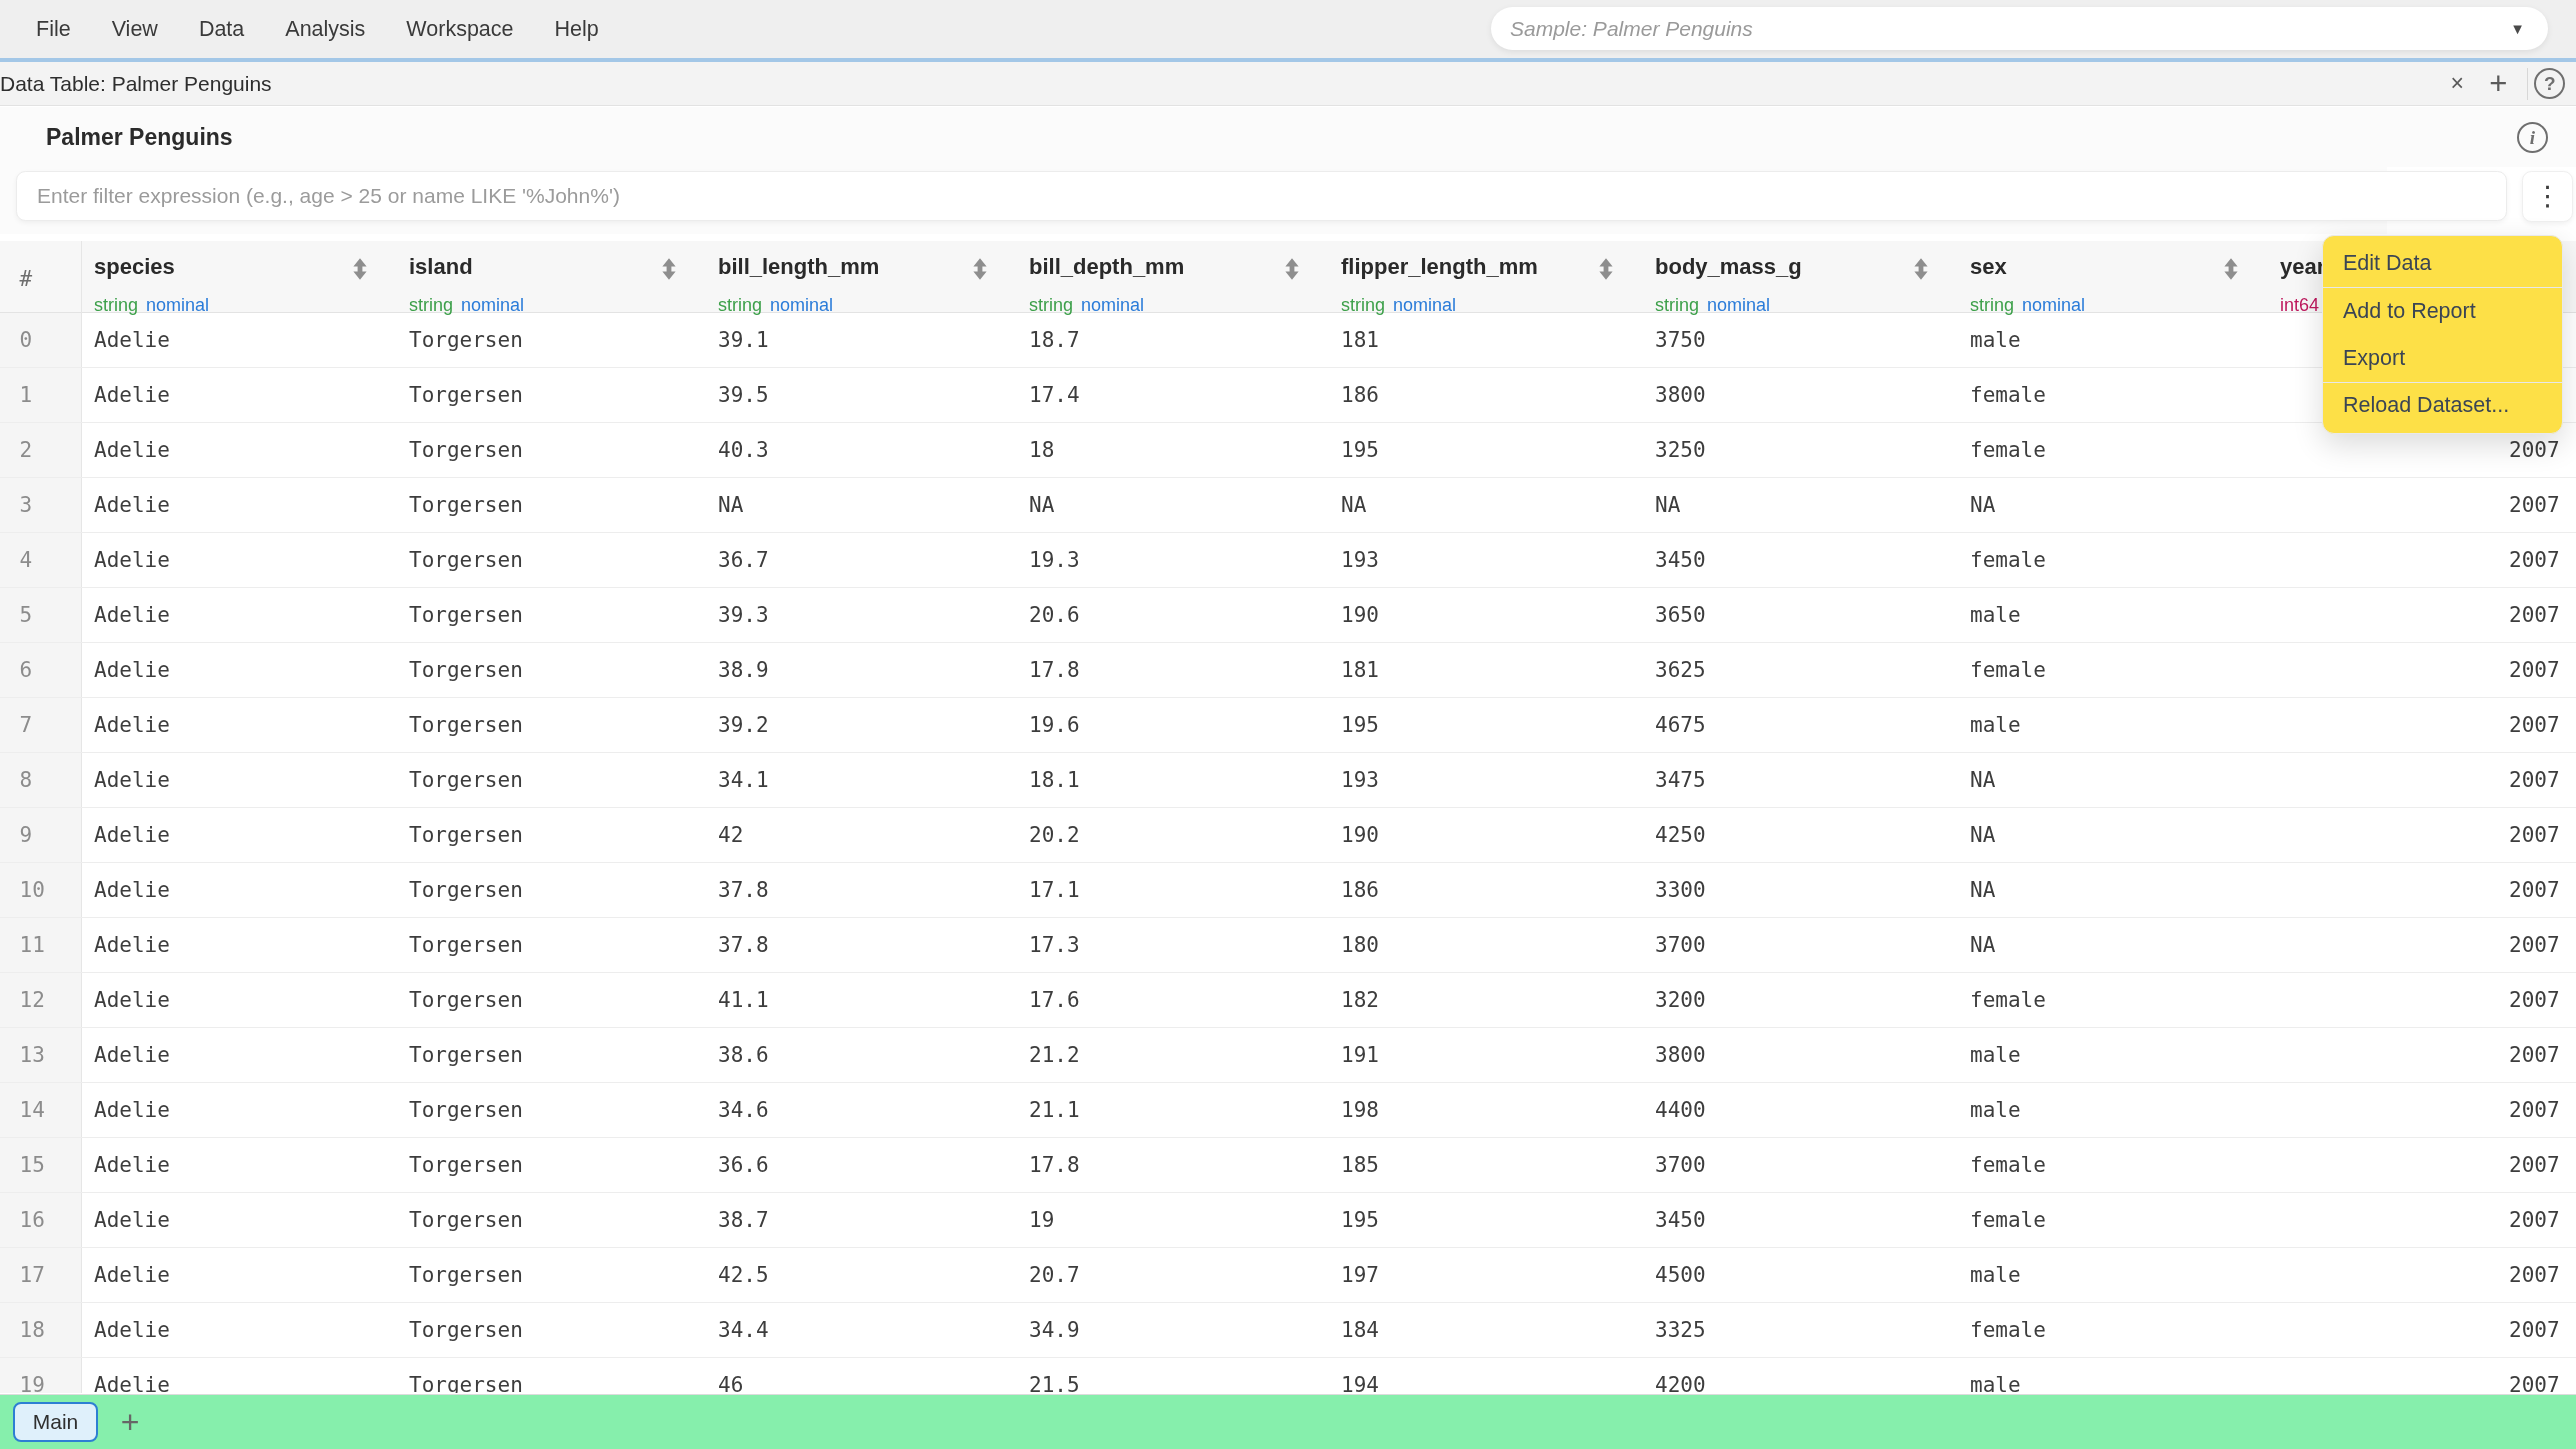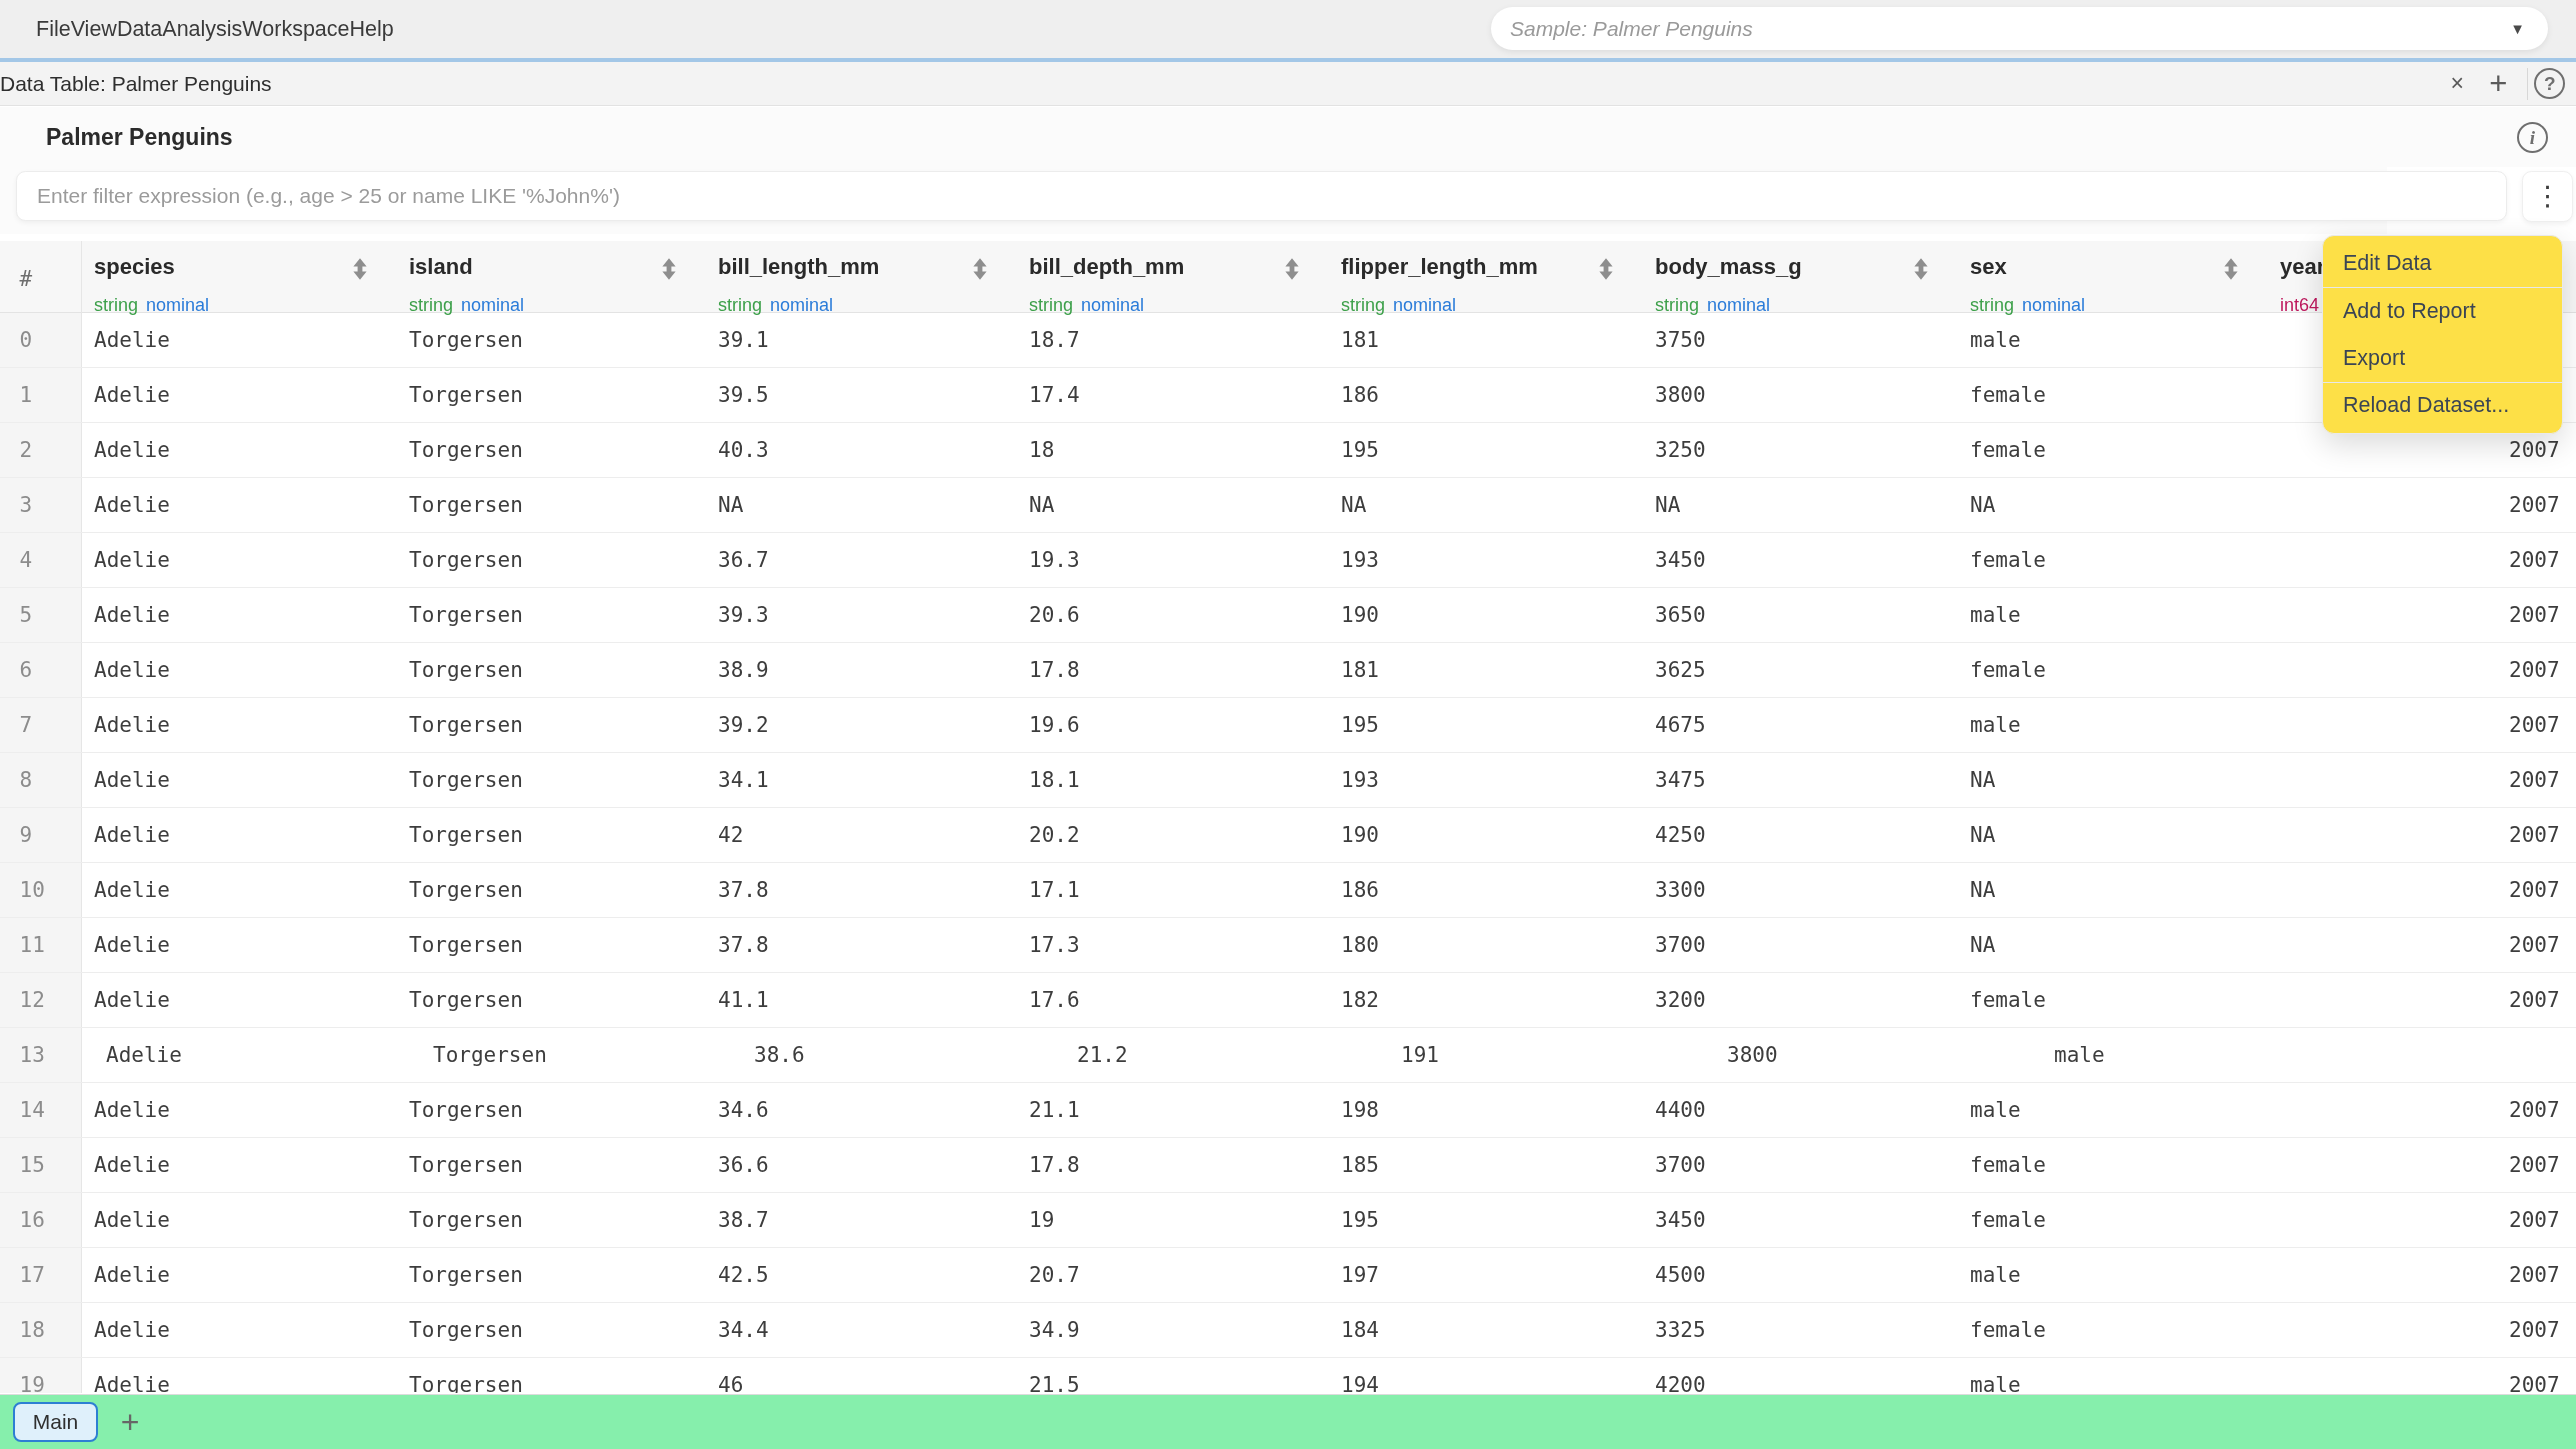--- a/index.html
+++ b/index.html
@@ -1,21 +1,21 @@
 <!DOCTYPE html>
 <html style="font-size:10.7px"><head>
 <meta charset="utf-8">
 <style>
   * { margin:0; padding:0; box-sizing:border-box; }
   html,body { width:2576px; height:1449px; overflow:hidden; }
   body { font-family:"Liberation Sans", sans-serif; background:#ffffff; position:relative; color:#3a3a3a; }
 
   
   .menubar { position:absolute; left:0; top:0; width:2576px; height:58px; background:#efefef; display:flex; align-items:center; }
-  .menu-items { display:flex; align-items:flex-end; padding-left:36px; }
+  .menu-items { display:flex; align-items:flex-end; gap:41px; padding-left:36px; }
   .menu-item { font-size:21.5px; color:#3a3a3a; cursor:default; }
   .dataset-select { position:absolute; left:1491px; top:7.4px; width:1057px; height:43px; background:#ffffff; border-radius:23px; box-shadow:0 2px 6.7px rgba(0,0,0,0.08); display:flex; align-items:center; padding:0 23px 0 19px; }
   .ds-text { font-size:21px; font-style:italic; color:#9a9a9a; flex:1; white-space:nowrap; overflow:hidden; }
   .ds-arrow { font-size:14.8px; color:#4a4a4a; }
 
   .accent-line { position:absolute; left:0; top:58px; width:2576px; height:4.7px; }
 
   
   .tabbar { position:absolute; left:0; top:62px; width:2576px; height:44px; background:#f3f3f3; border-bottom:0.7px solid #e2e2e2; display:flex; align-items:center; }
   .tab-title { font-size:21px; color:#2e2e2e; }
@@ -299,21 +299,21 @@
         <div class="td-index">12</div>
         <div class="td">Adelie</div>
         <div class="td">Torgersen</div>
         <div class="td">41.1</div>
         <div class="td">17.6</div>
         <div class="td">182</div>
         <div class="td">3200</div>
         <div class="td">female</div>
         <div class="td year-pad">2007</div>
       </div>
-      <div class="trow" style="grid-template-columns: 82px 315px 309px 311px 312px 314px 315px 310px 309px; gap: 12px;">
+      <div class="trow" style="grid-template-columns: 82px 315px 309px 311px 312px 314px 315px 310px 309px;">
         <div class="td-index">13</div>
         <div class="td">Adelie</div>
         <div class="td">Torgersen</div>
         <div class="td">38.6</div>
         <div class="td">21.2</div>
         <div class="td">191</div>
         <div class="td">3800</div>
         <div class="td">male</div>
         <div class="td year-pad">2007</div>
       </div>

